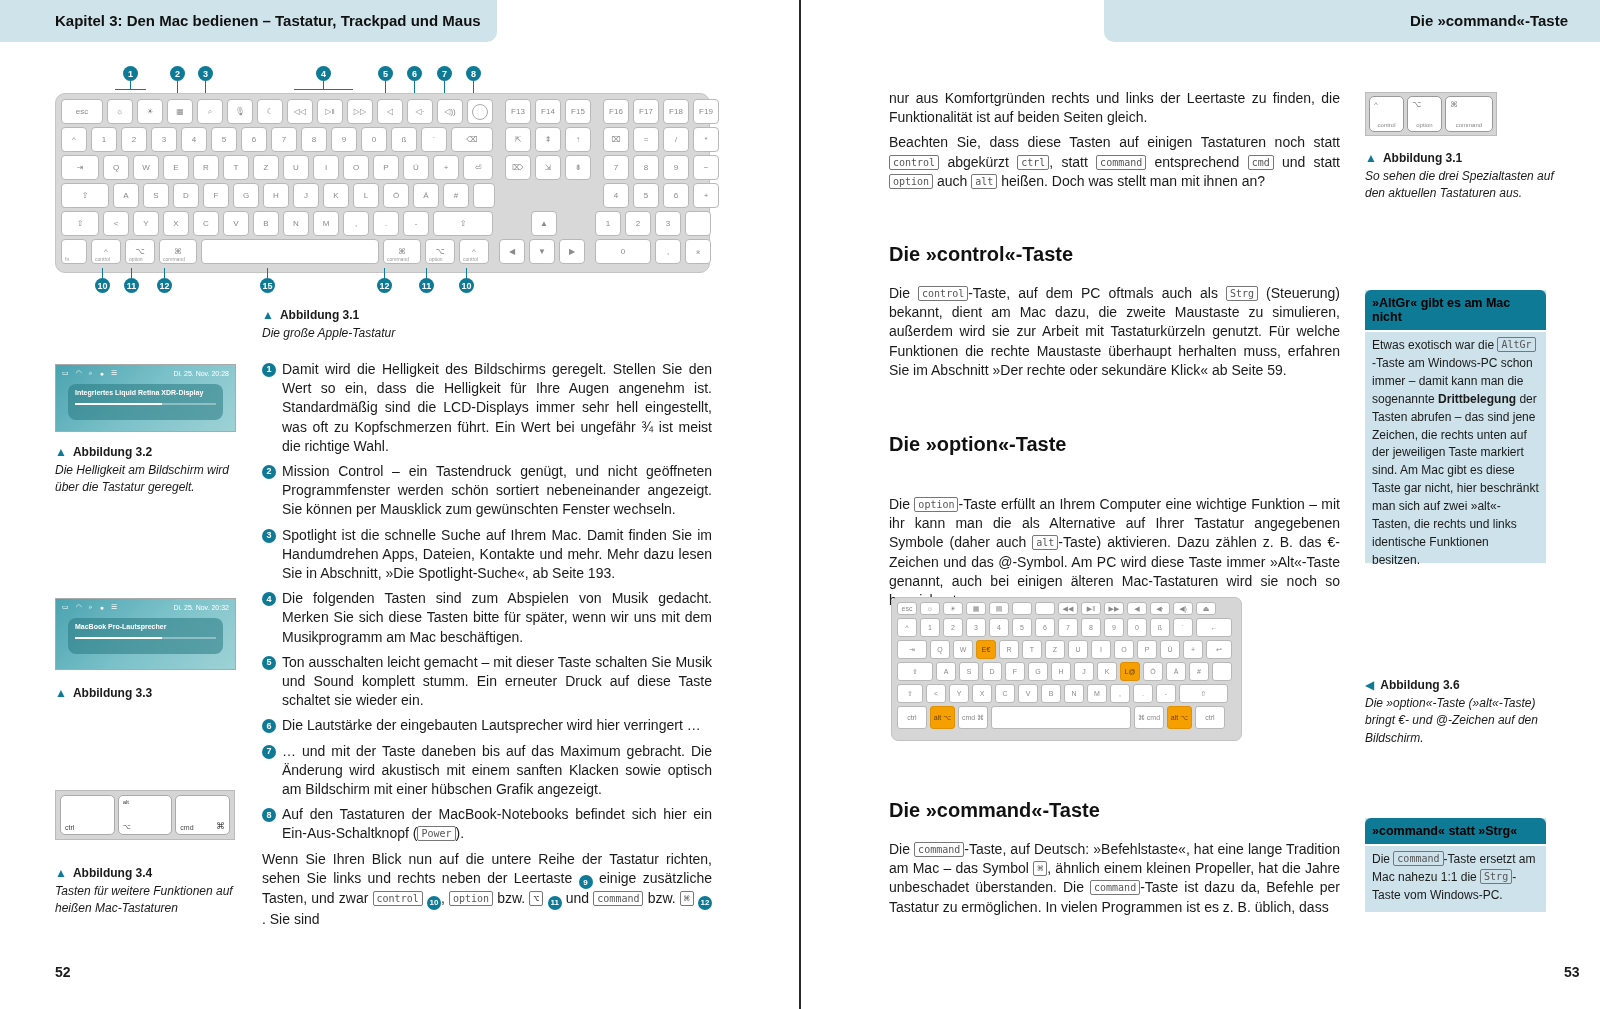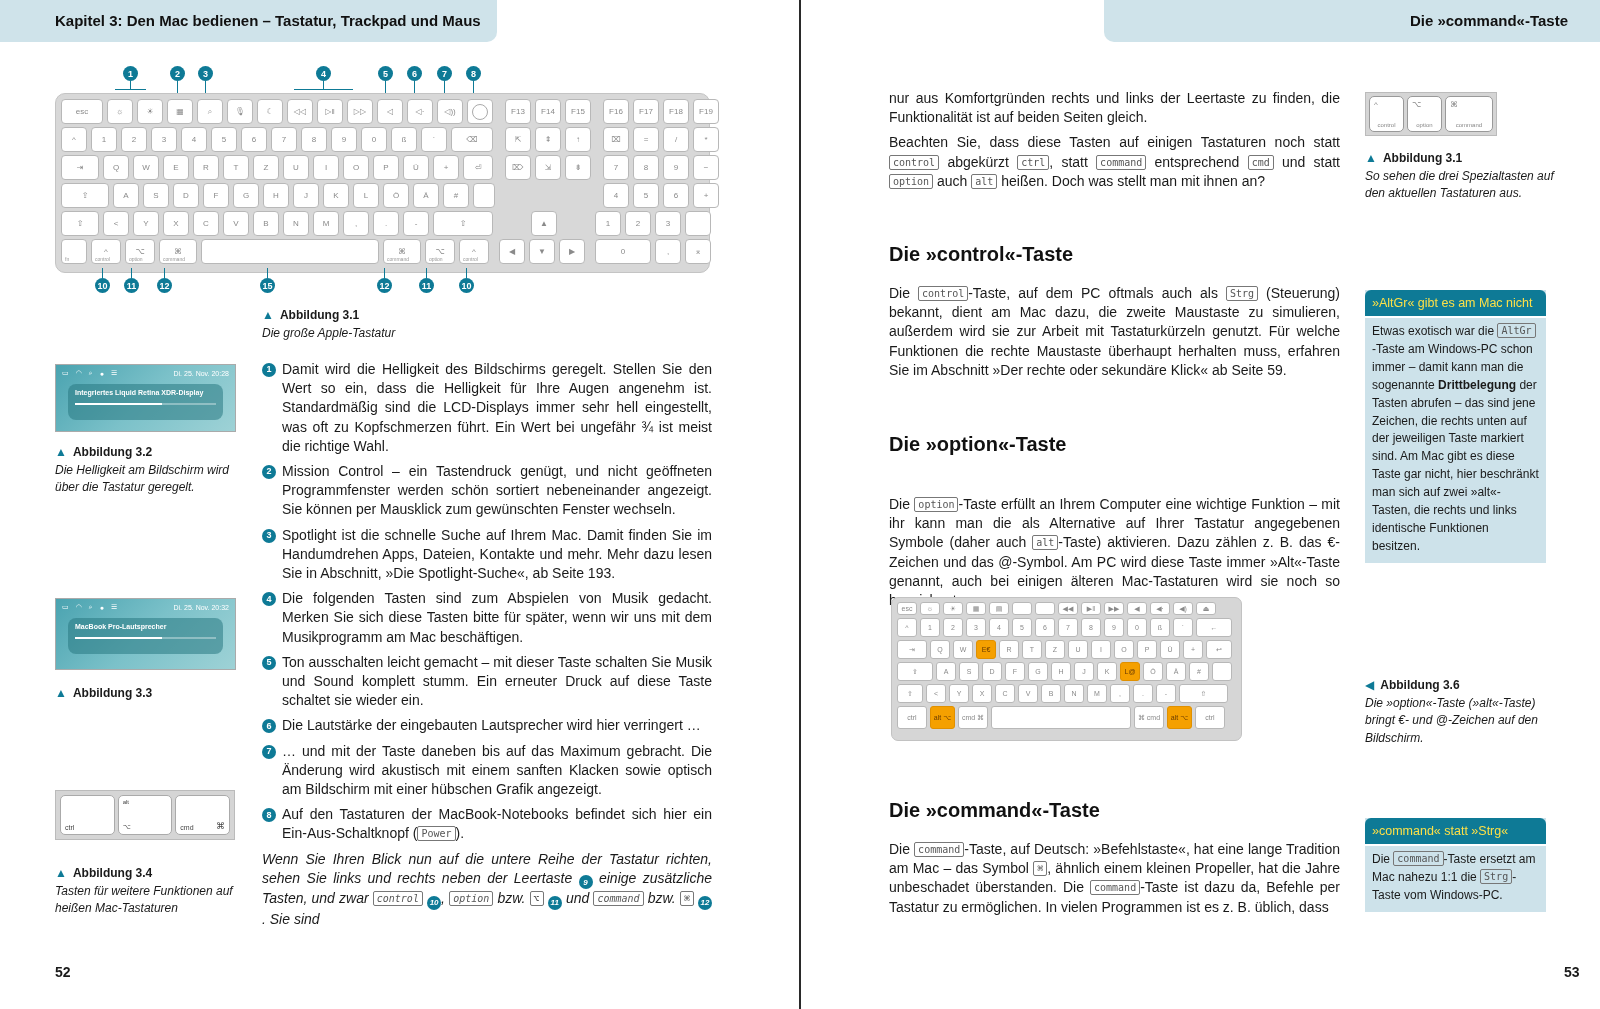--- a/index.html
+++ b/index.html
@@ -52,21 +52,21 @@
   .fig35 { position: absolute; left: 1365px; top: 92px; width: 132px; height: 44px; background: #d5d5d5; border: 1px solid #bbb; padding: 3px; display: flex; gap: 3px; }
   .fig35 .k { flex: 1; background: #fff; border: 1px solid #999; border-radius: 5px; position: relative; font-size: 6px; color: #888; }
   .k .tl { position: absolute; top: 3px; left: 4px; font-size: 8px; }
   .k .bl { position: absolute; bottom: 3px; left: 4px; }
   .k .br { position: absolute; bottom: 3px; right: 4px; font-size: 9px; }
   .k .bc { position: absolute; bottom: 3px; left: 0; right: 0; text-align: center; }
 
   .section-heading { position: absolute; font-size: 20px; font-weight: bold; color: #111; }
 
   .infobox { position: absolute; left: 1365px; width: 181px; background: #cde2ea; }
-  .infobox .ib-head { background: #0e7a96; color: #fde047; font-weight: normal; font-size: 12.5px; padding: 6px 7px; border-radius: 6px 6px 0 0; border-bottom: 2px solid #ffffff; }
+  .infobox .ib-head { background: #0e7a96; color: #000000; font-weight: bold; font-size: 12.5px; padding: 6px 7px; border-radius: 6px 6px 0 0; border-bottom: 2px solid #ffffff; }
   .infobox .ib-body { font-size: 12px; line-height: 17.9px; padding: 5px 7px 6px 7px; color: #1a1a1a; }
 
   .kbd-small { position: absolute; left: 891px; top: 597px; width: 351px; height: 144px; background: #d6d6d6; border: 1px solid #c2c2c2; border-radius: 7px; padding: 4px 5px; }
   .kbd-small .kbd-row { height: 19px; gap: 3px; margin-bottom: 3px; }
   .kbd-small .kbd-row.fn { height: 13px; }
   .kbd-small .key { flex-basis: 20px; font-size: 7px; border-radius: 3px; }
 </style>
 </head>
 <body>
 
@@ -356,21 +356,21 @@
         <span>Die Lautstärke der eingebauten Lautsprecher wird hier verringert …</span>
       </div>
     <div class="list-item">
         <span class="num-badge">7</span>
         <span>… und mit der Taste daneben bis auf das Maximum gebracht. Die Änderung wird akustisch mit einem sanften Klacken sowie optisch am Bildschirm mit einer hübschen Grafik angezeigt.</span>
       </div>
     <div class="list-item">
         <span class="num-badge">8</span>
         <span><span>Auf den Tastaturen der MacBook-Notebooks befindet sich hier ein Ein-Aus-Schaltknopf (</span><span class="kbd">Power</span><span>).</span></span>
       </div>
-    <p style="margin-top:2px;font-style:italic;">
+    <p style="margin-top:2px;">
       <span>Wenn Sie Ihren Blick nun auf die untere Reihe der Tastatur richten, sehen Sie links und rechts neben der Leertaste </span><span class="inline-badge">9</span><span> einige zusätzliche Tasten, und zwar </span><span class="kbd">control</span> <span class="inline-badge">10</span><span>, </span><span class="kbd">option</span><span> bzw. </span><span class="kbd">⌥</span> <span class="inline-badge">11</span><span> und </span><span class="kbd">command</span><span> bzw. </span><span class="kbd">⌘</span> <span class="inline-badge">12</span><span>. Sie sind</span>
     </p>
   </div>
 
   <div class="page-number" style="left:55px;">52</div>
 </div>
 
 <div class="gutter"></div>
 
 <div class="running-head right" style="left:1104px;">Die »command«-Taste</div>

